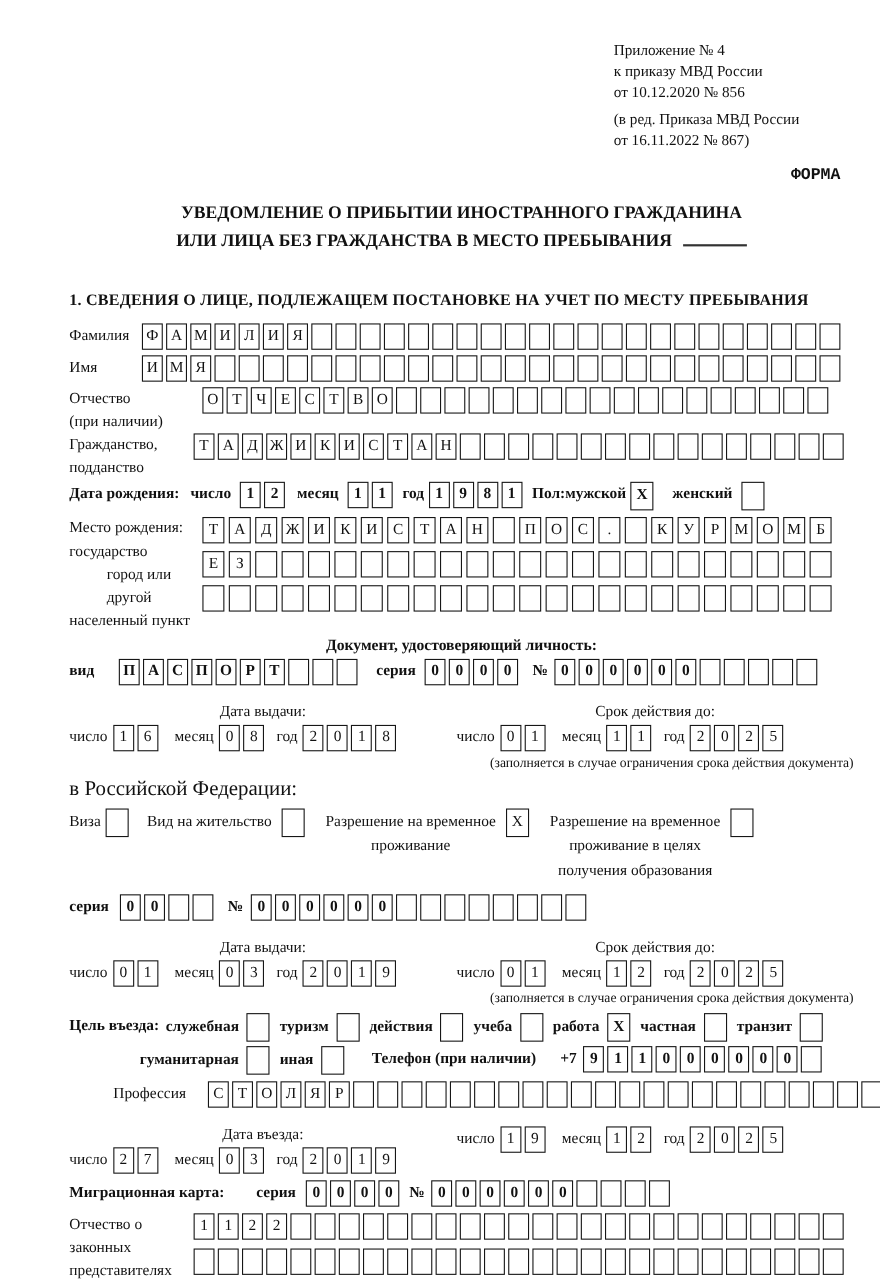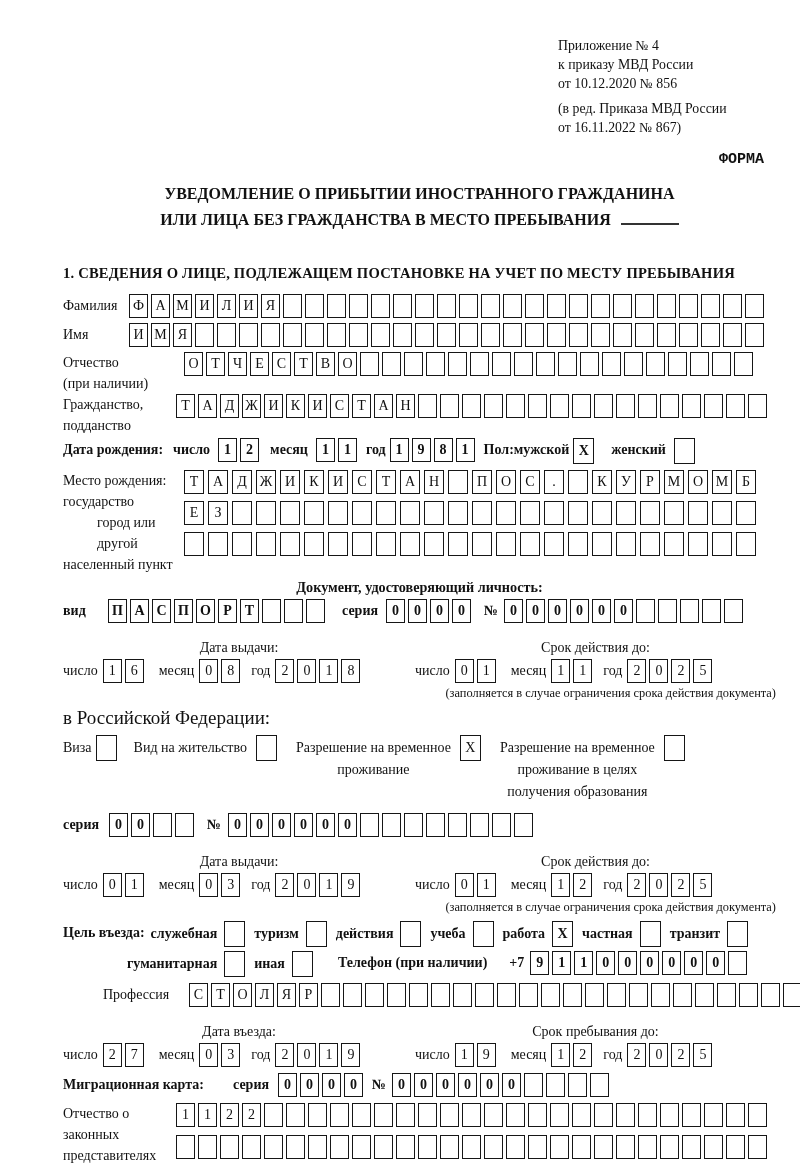--- a/index.html
+++ b/index.html
@@ -662,21 +662,20 @@
         <span class="dlbl" style="margin-left:8px;">год</span>
         <span class="cells">
             <span class="cell">2</span>
             <span class="cell">0</span>
             <span class="cell">1</span>
             <span class="cell">9</span>
           </span>
       </div>
     </div>
     <div class="dp-right">
-      <div class="dp-head">Срок пребывания до:</div>
       <div class="dgroup">
         <span class="dlbl">число</span>
         <span class="cells">
             <span class="cell">1</span>
             <span class="cell">9</span>
           </span>
         <span class="dlbl" style="margin-left:12px;">месяц</span>
         <span class="cells">
             <span class="cell">1</span>
             <span class="cell">2</span>

